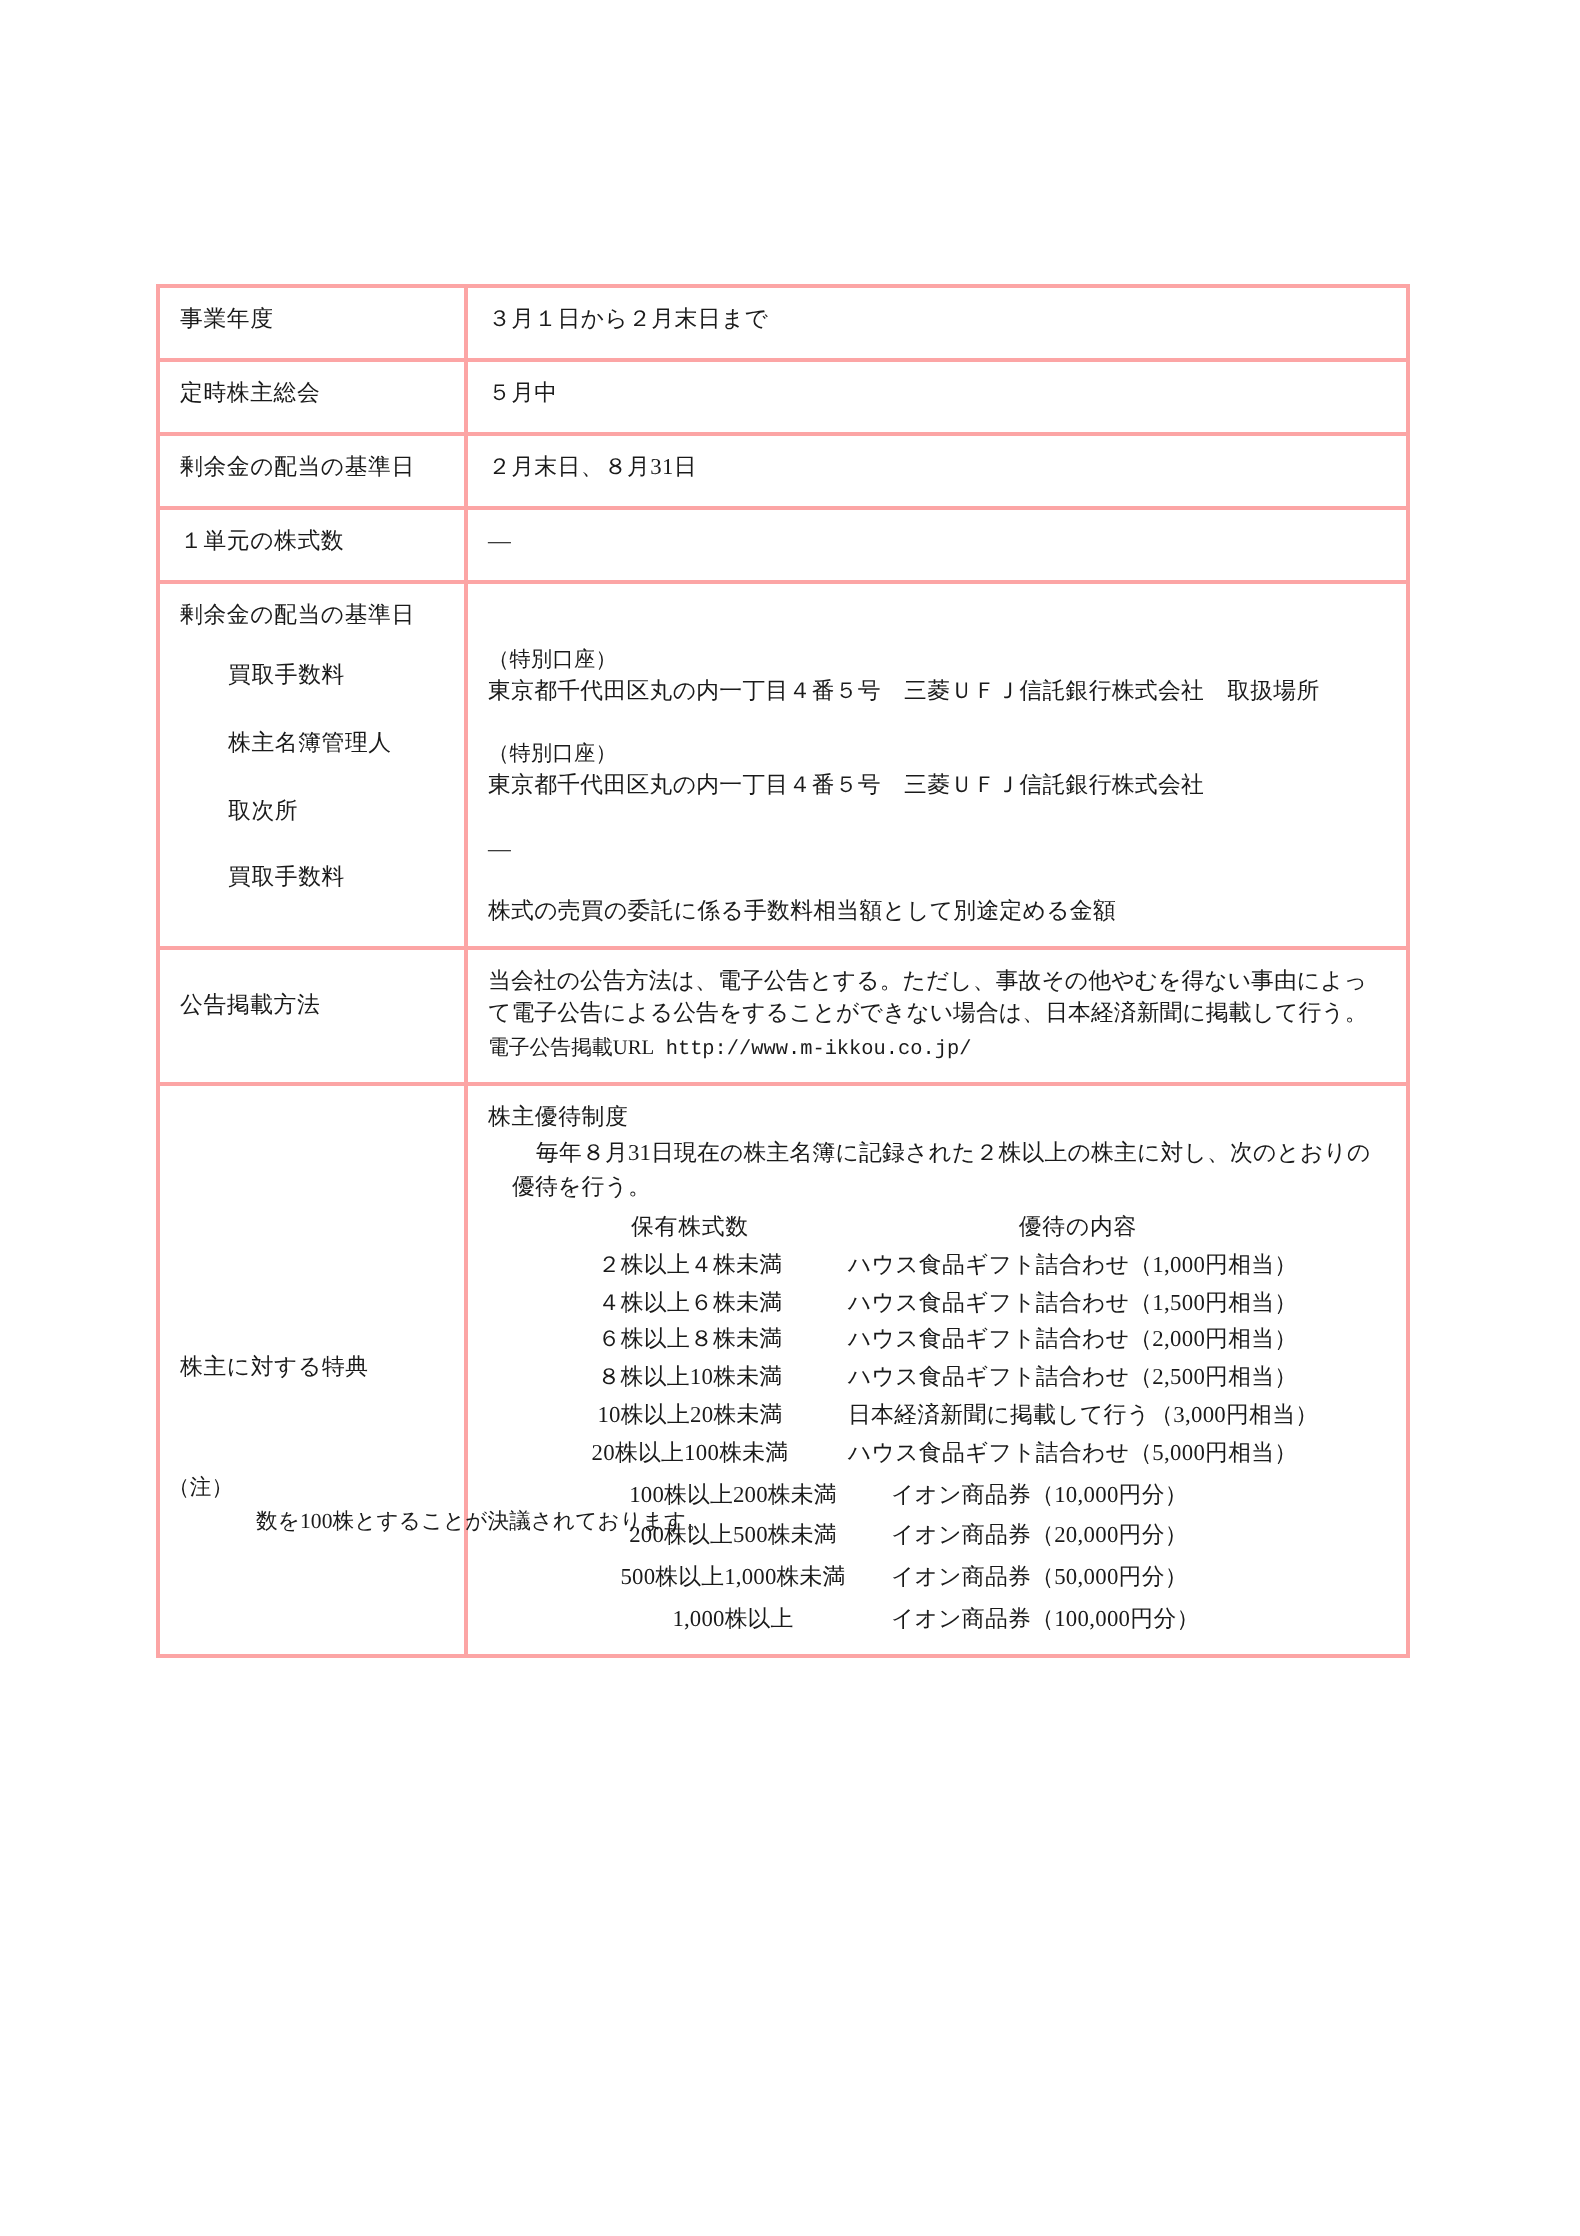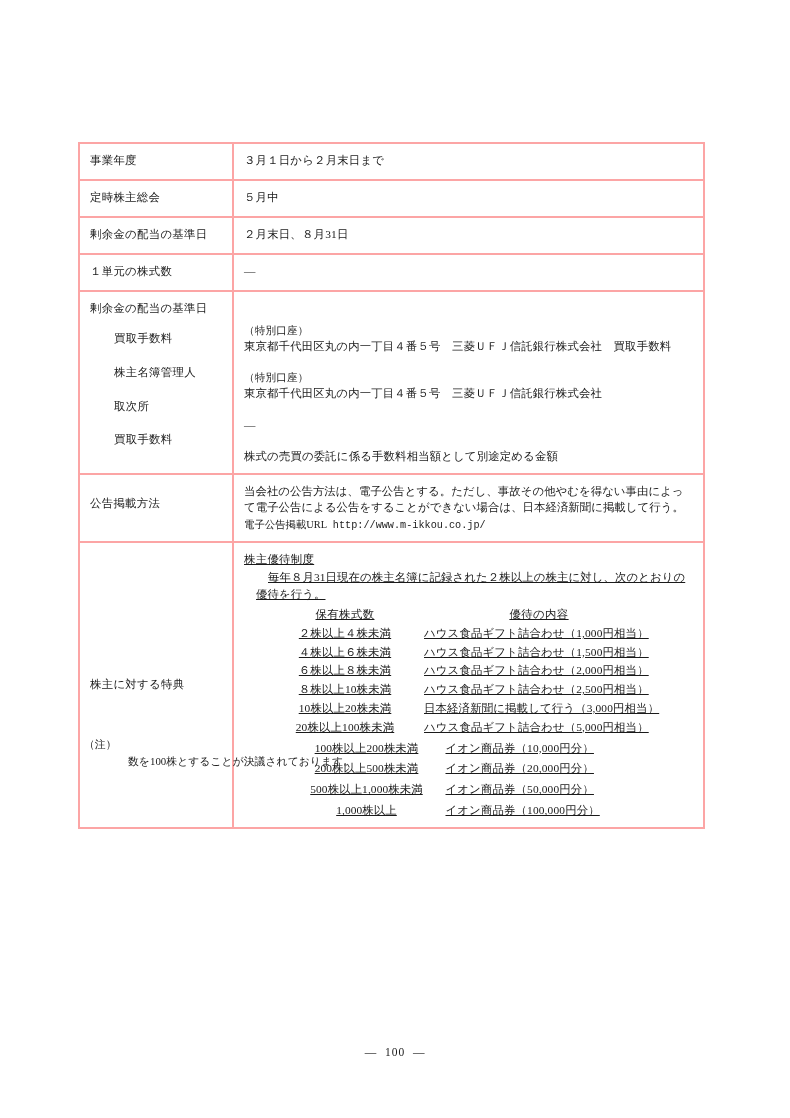--- a/index.html
+++ b/index.html
@@ -104,21 +104,20 @@
   .notice .url {
     font-family: Liberation Mono, monospace;
     font-size: 10.2px;
     letter-spacing: 0px;
   }
   .notice .url-lab { font-size: 10.4px; }
 
   
   .benefit {
     padding: 8px 0 8px 10px;
-    text-decoration: underline;
   }
   .benefit .b-title { white-space: pre; letter-spacing: 0.3px; }
   .benefit .b-desc1 {
     white-space: pre;
     letter-spacing: 0.1px;
     padding-left: 24px;
     margin-top: 2px;
   }
   .benefit .b-desc2 {
     white-space: pre;
@@ -244,21 +243,21 @@
             <div class="head">剰余金の配当の基準日</div>
             <div class="sub sp-1">買取手数料</div>
             <div class="sub sp-2">株主名簿管理人</div>
             <div class="sub sp-3">取次所</div>
             <div class="sub sp-4">買取手数料</div>
           </div>
         </td>
         <td>
           <div class="buy-vals">
             <div class="line paren gap-a">（特別口座）</div>
-            <div class="line">東京都千代田区丸の内一丁目４番５号　三菱ＵＦＪ信託銀行株式会社　買取手数料</div>
+            <div class="line">東京都千代田区丸の内一丁目４番５号　三菱ＵＦＪ信託銀行株式会社　取扱場所</div>
             <div class="line paren gap-b">（特別口座）</div>
             <div class="line">東京都千代田区丸の内一丁目４番５号　三菱ＵＦＪ信託銀行株式会社</div>
             <div class="line gap-c">―</div>
             <div class="line gap-c">株式の売買の委託に係る手数料相当額として別途定める金額</div>
           </div>
         </td>
       </tr>
 
       <tr>
         <td>
@@ -335,15 +334,14 @@
     </tbody>
   </table>
 
   <div class="footnote">
     <div class="fn-row">
       <div class="fn-mark">（注）</div>
     </div>
     <div class="fn-cont">数を100株とすることが決議されております。</div>
   </div>
 
-  <div class="page-number">—  100  —</div>
 
 </div>
 
 </body></html>

